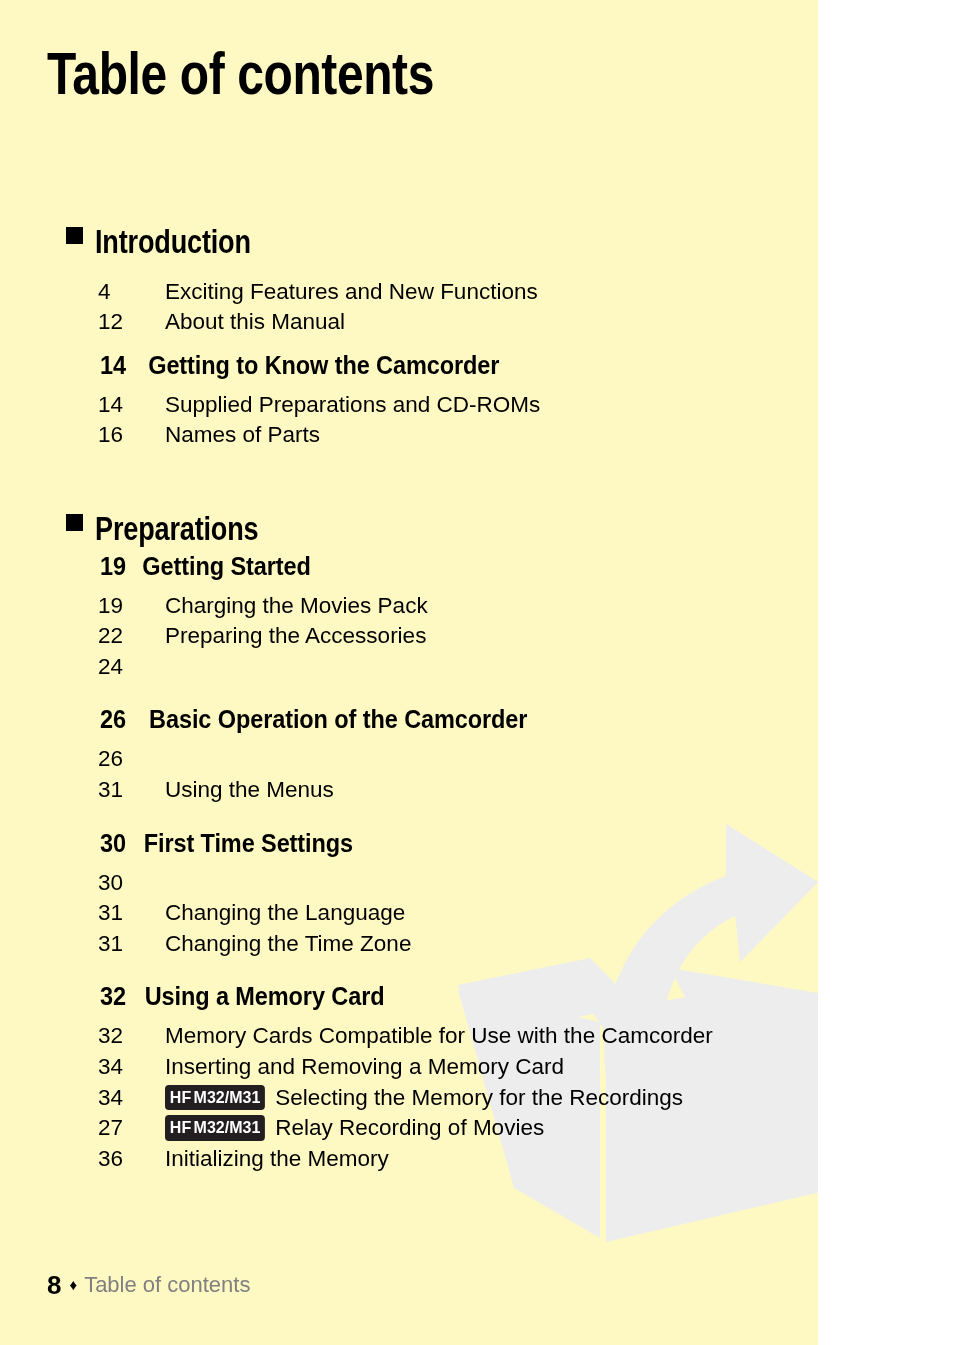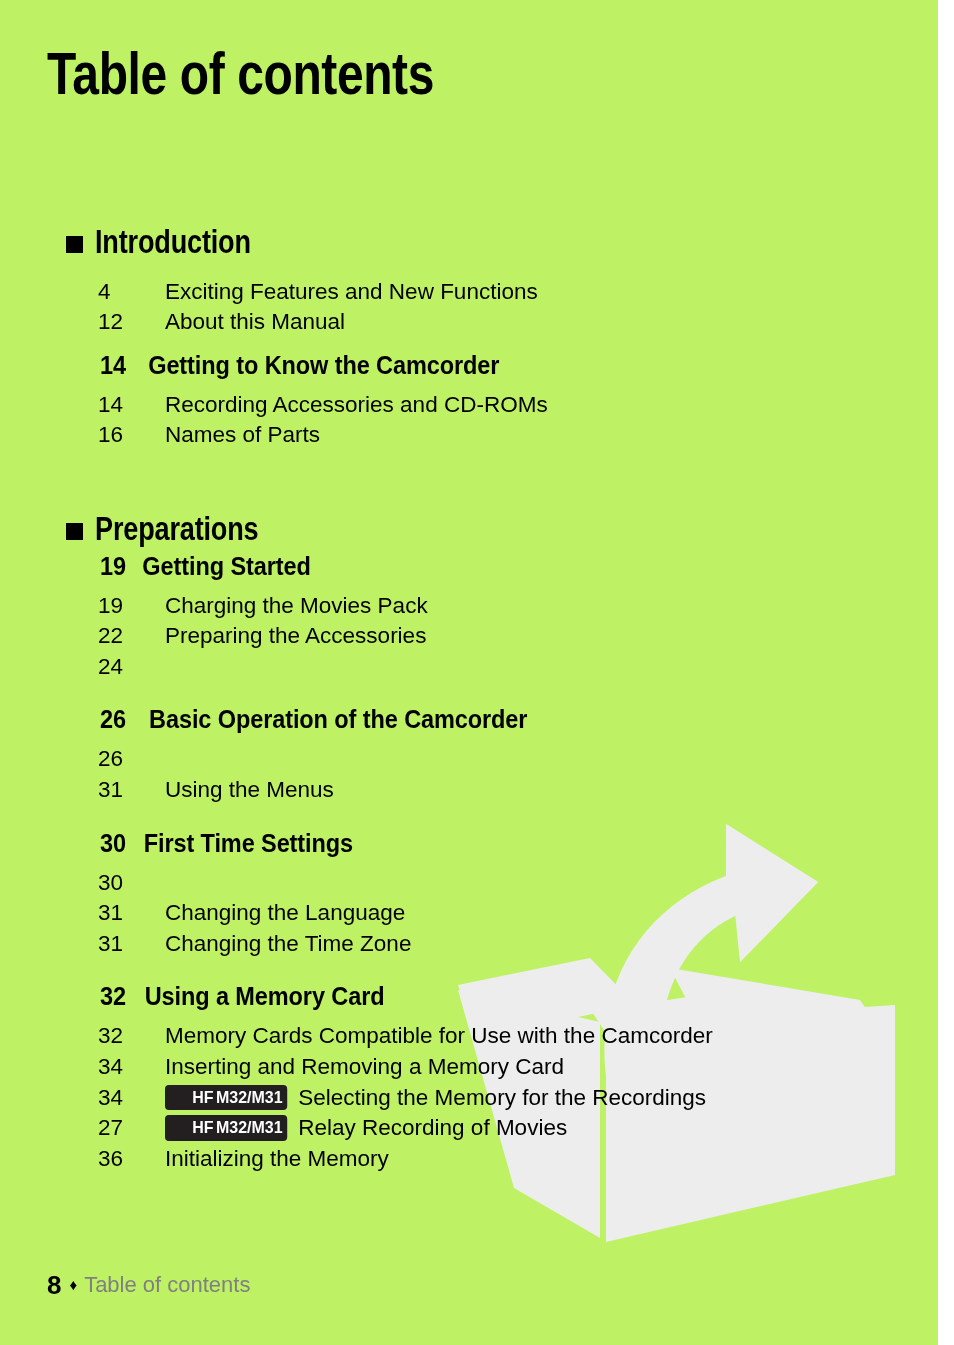--- a/index.html
+++ b/index.html
@@ -8,23 +8,23 @@
     padding: 0;
     background: #ffffff;
   }
   body {
     font-family: "Liberation Sans", sans-serif;
     color: #000000;
     -webkit-font-smoothing: antialiased;
   }
   #page {
     position: relative;
-    width: 938px;
+    width: 818px;
     height: 1345px;
-    background: #bef264;
+    background: #fef9c3;
     overflow: hidden;
   }
 
   
   #watermark {
     position: absolute;
     left: 440px;
     top: 790px;
     width: 470px;
     height: 470px;
@@ -54,21 +54,20 @@
     top: 0;
     width: 954px;
     z-index: 2;
   }
 
   .section {
     position: relative;
   }
   .section-head {
     display: flex;
-    align-items: center;
     white-space: nowrap;
   }
   .bullet-square {
     width: 17px;
     height: 17px;
     background: #000000;
     margin-left: 66px;
     margin-right: 12px;
     flex: 0 0 auto;
     position: relative;
@@ -139,21 +138,21 @@
     line-height: 1;
     padding: 4px 5px 5px 5px;
     margin-right: 7px;
     position: relative;
     top: -2px;
     letter-spacing: 0px;
     transform: scaleX(0.97);
     transform-origin: left center;
     white-space: nowrap;
   }
-  .badge .b1 { margin-right: 2.5px; margin-left: 23px; }
+  .badge .b1 { margin-right: 2.5px; }
 
   
   #footer {
     position: absolute;
     left: 47px;
     top: 1272px;
     display: flex;
     align-items: center;
     z-index: 2;
     white-space: nowrap;
@@ -226,21 +225,21 @@
       </div>
 
       <div style="height:11px"></div>
 
       <div class="entry head">
         <span class="pg">14</span>
         <span class="txt">Getting to Know the Camcorder</span>
       </div>
       <div class="entry">
         <span class="pg">14</span>
-        <span class="txt">Recording Accessories and CD-ROMs</span>
+        <span class="txt">Supplied Preparations and CD-ROMs</span>
       </div>
       <div class="entry">
         <span class="pg">16</span>
         <span class="txt">Names of Parts</span>
       </div>
     </div>
 
     <div class="gap-lg"></div>
 
     <div class="section">

